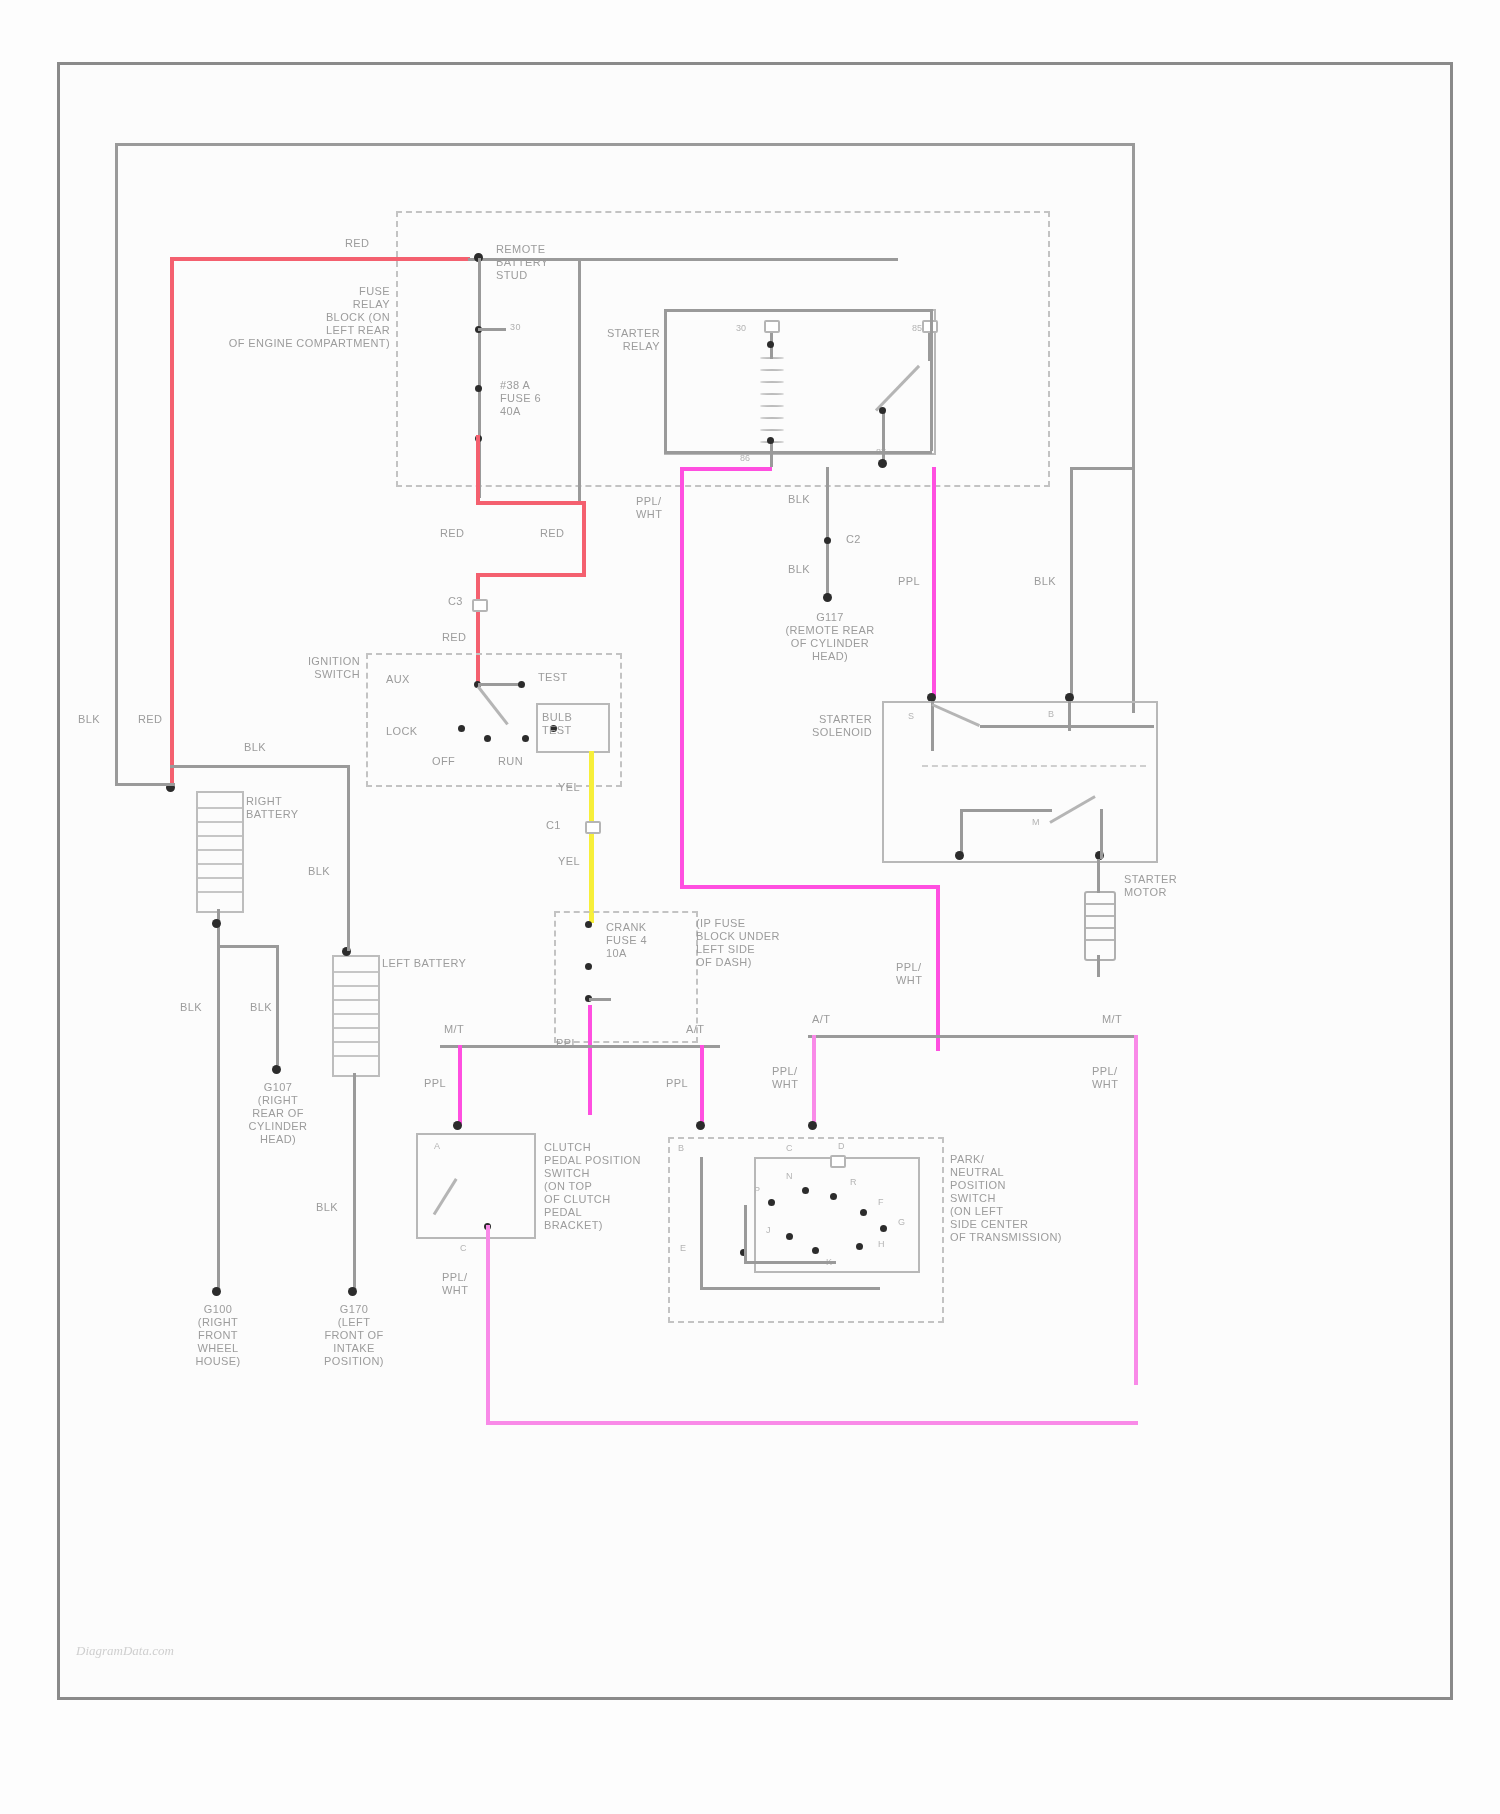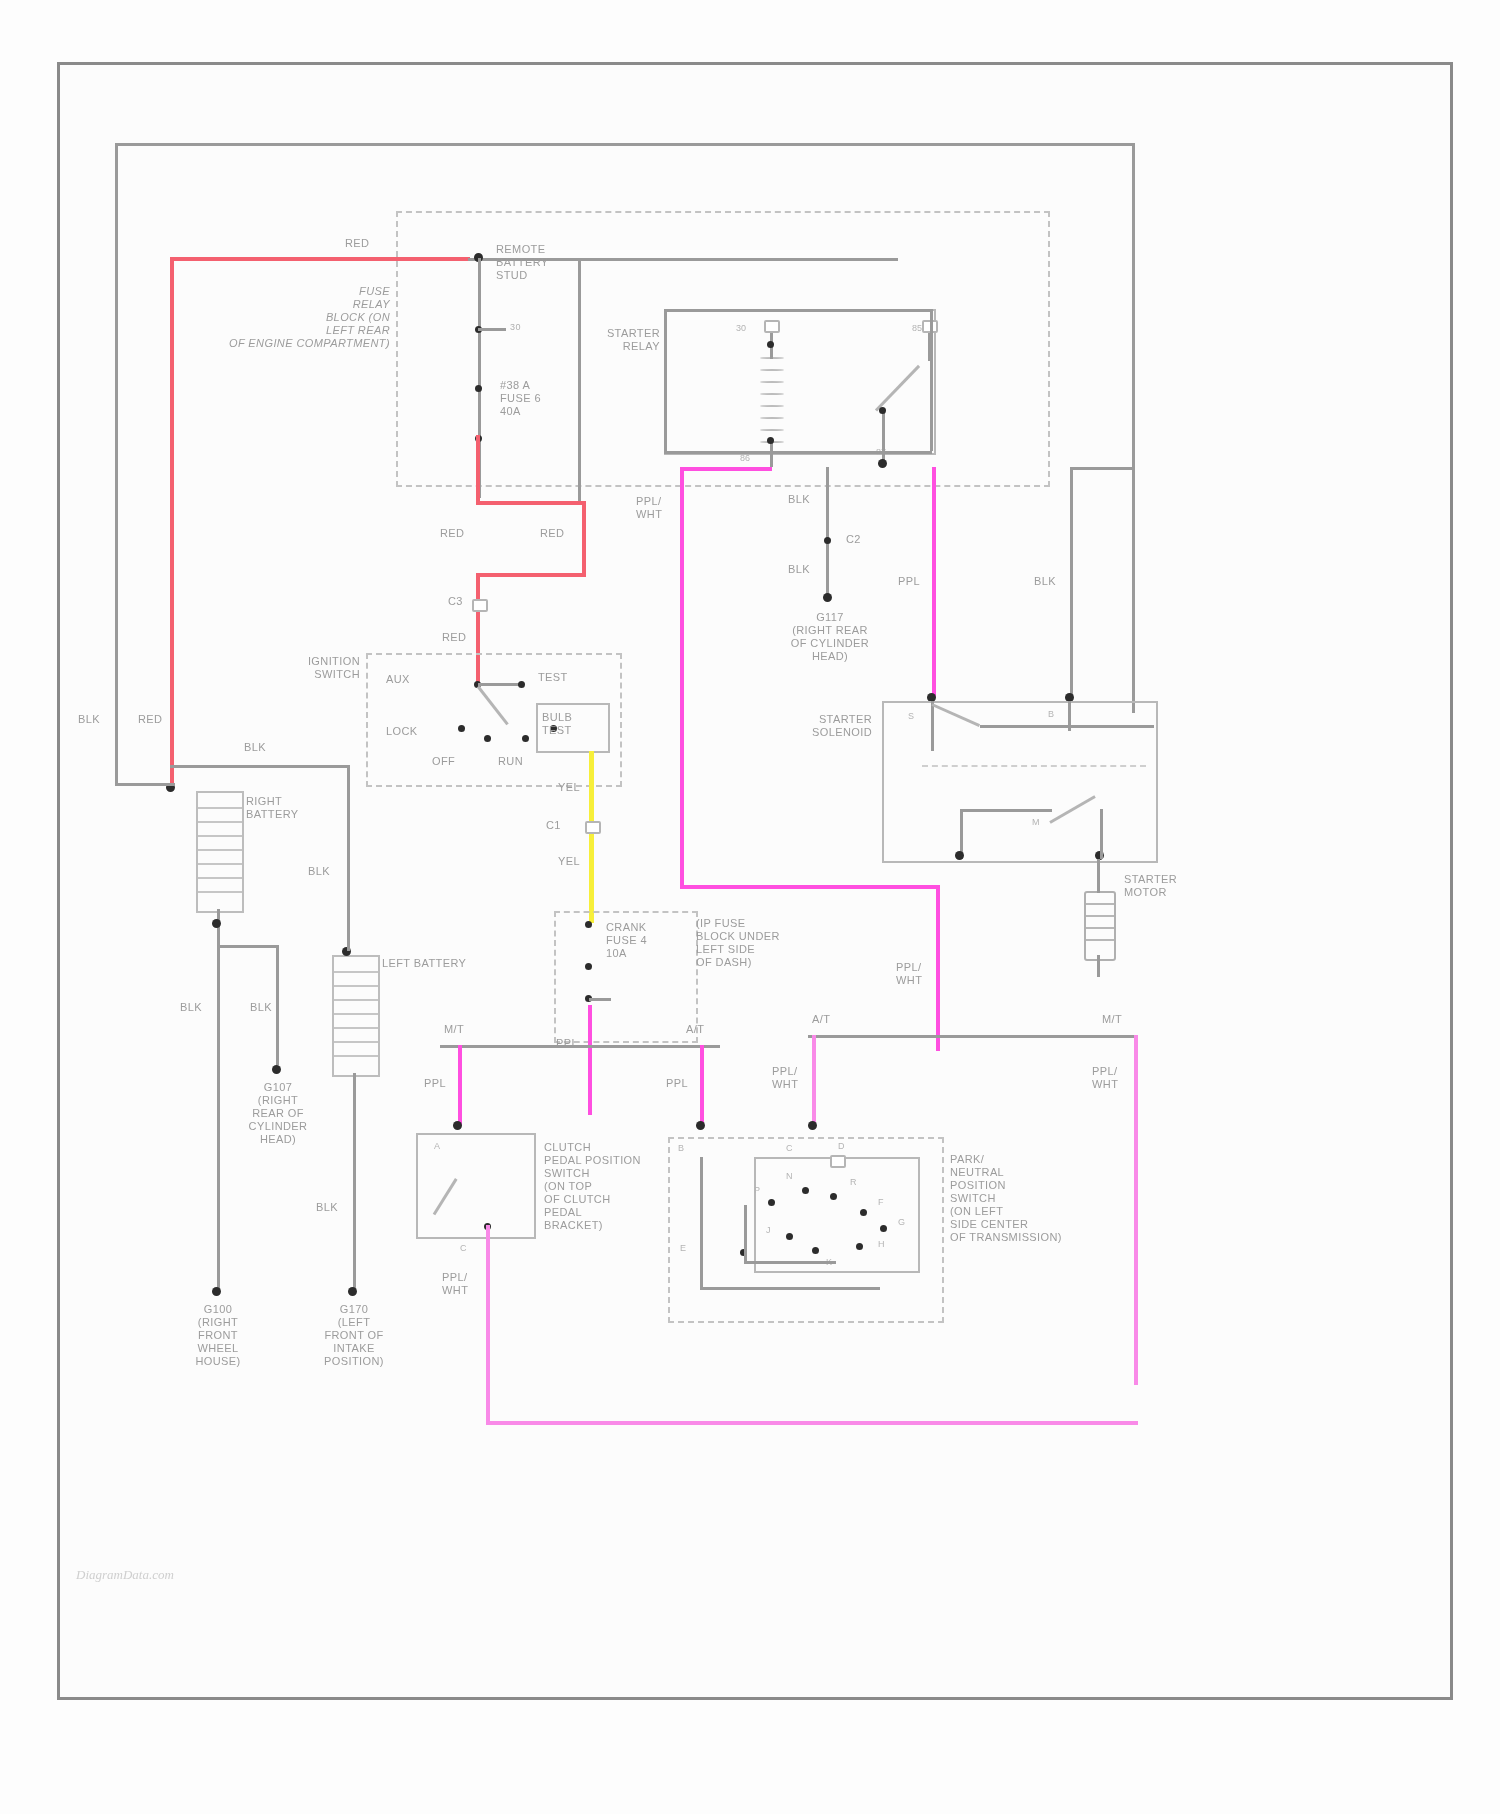--- a/index.html
+++ b/index.html
@@ -44,21 +44,21 @@
 
 <div id="page">
   <div id="frame">
 
     <div class="wire h" style="left:55px;top:78px;width:1020px;"></div>
     <div class="wire v" style="left:55px;top:78px;height:640px;"></div>
     <div class="wire v" style="left:1072px;top:78px;height:570px;"></div>
 
     <div class="dbox" style="left:336px;top:146px;width:650px;height:272px;"></div>
 
-    <div class="lbl r" style="left:80px;top:220px;width:250px;font-style:italic;">FUSE
+    <div class="lbl r" style="left:80px;top:220px;width:250px;">FUSE
 RELAY
 BLOCK (ON
 LEFT REAR
 OF ENGINE COMPARTMENT)</div>
 
     <div class="wire red h" style="left:110px;top:192px;width:300px;"></div>
     <div class="wire red v" style="left:110px;top:192px;height:530px;"></div>
     <div class="lbl" style="left:285px;top:172px;">RED</div>
 
     <div class="wire h" style="left:408px;top:193px;width:110px;"></div>
@@ -241,21 +241,21 @@
 INTAKE
 POSITION)</div>
 
     <div class="wire v" style="left:766px;top:402px;height:132px;"></div>
     <div class="lbl" style="left:728px;top:428px;">BLK</div>
     <div class="dot sm" style="left:764px;top:472px;"></div>
     <div class="lbl" style="left:786px;top:468px;">C2</div>
     <div class="lbl" style="left:728px;top:498px;">BLK</div>
     <div class="dot" style="left:763px;top:528px;"></div>
     <div class="lbl c" style="left:700px;top:546px;width:140px;">G117
-(RIGHT REAR
+(REMOTE REAR
 OF CYLINDER
 HEAD)</div>
 
     <div class="wire mag v" style="left:872px;top:402px;height:230px;"></div>
     <div class="lbl" style="left:838px;top:510px;">PPL</div>
     <div class="dot" style="left:867px;top:628px;"></div>
 
     <div class="wire v" style="left:1010px;top:402px;height:232px;"></div>
     <div class="lbl" style="left:974px;top:510px;">BLK</div>
     <div class="wire h" style="left:1010px;top:402px;width:62px;"></div>
@@ -374,16 +374,16 @@
 NEUTRAL
 POSITION
 SWITCH
 (ON LEFT
 SIDE CENTER
 OF TRANSMISSION)</div>
 
     <div class="wire magl v" style="left:426px;top:1248px;height:112px;"></div>
     <div class="wire magl h" style="left:426px;top:1356px;width:652px;"></div>
 
-    <div class="wm" style="left:16px;top:1502px;">DiagramData.com</div>
+    <div class="wm" style="left:16px;top:1578px;">DiagramData.com</div>
 
   </div>
 </div>
 
 </body></html>

